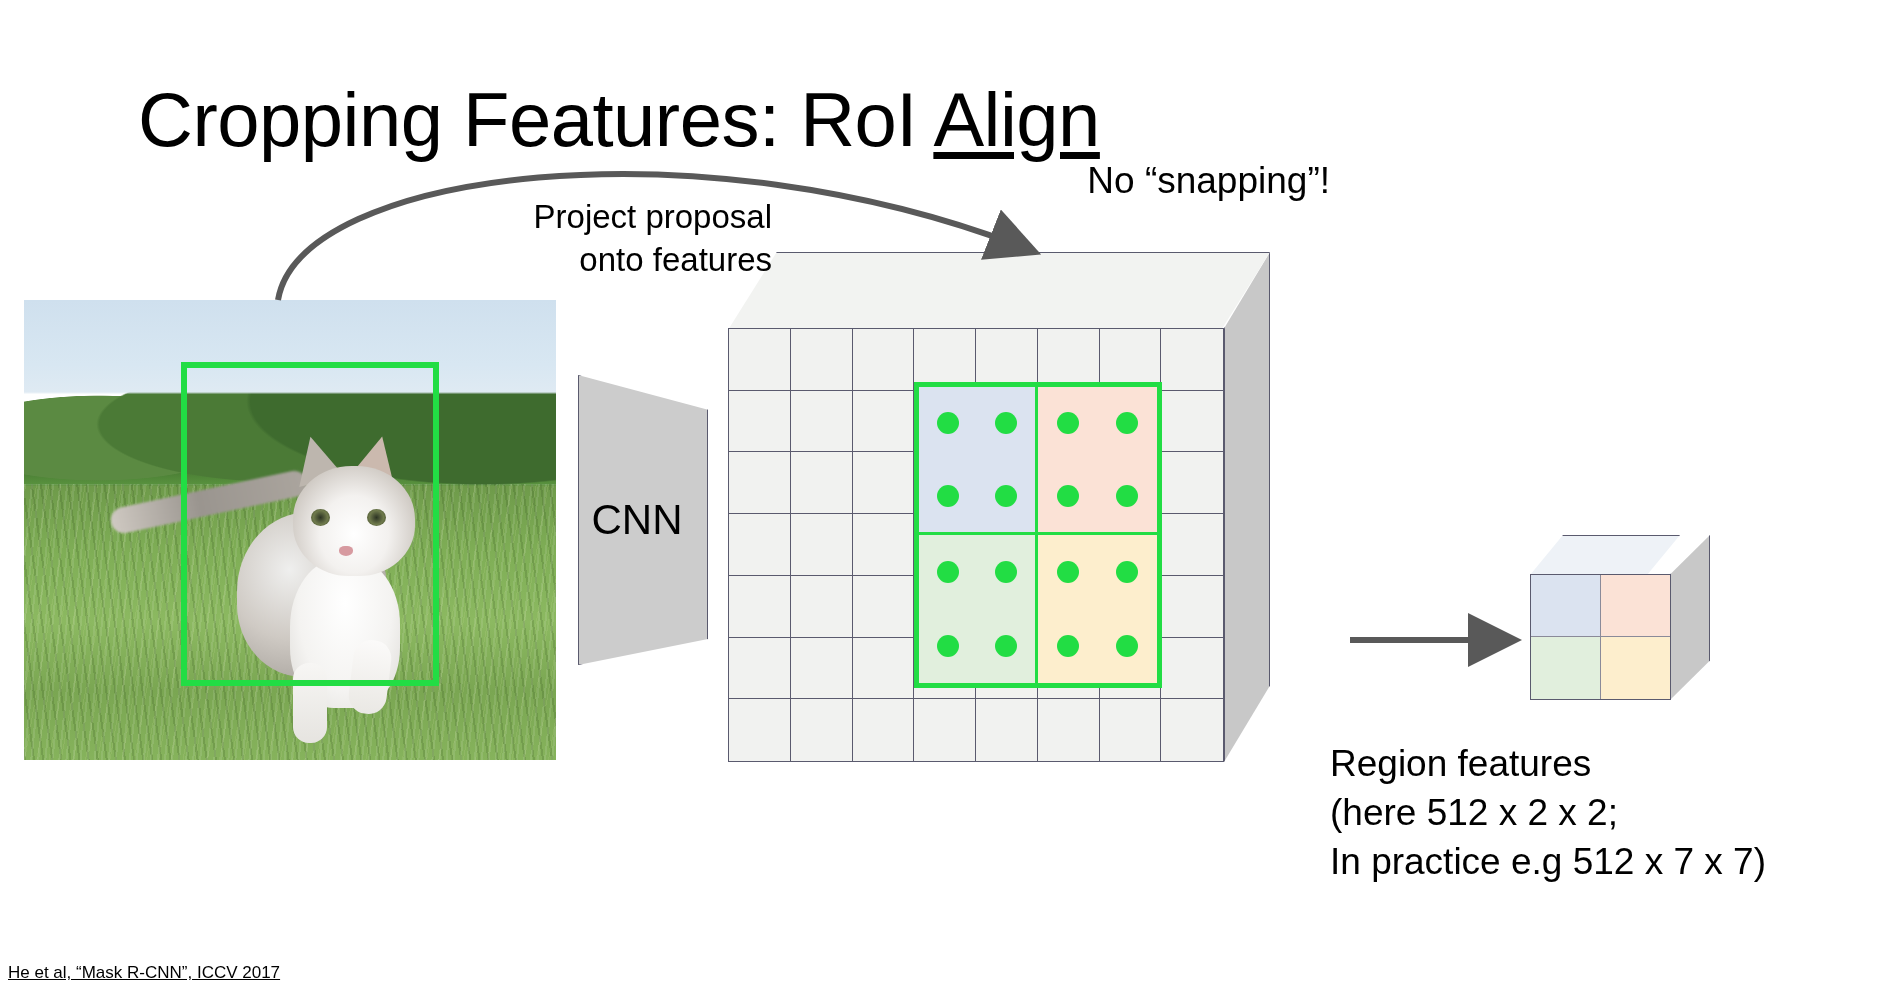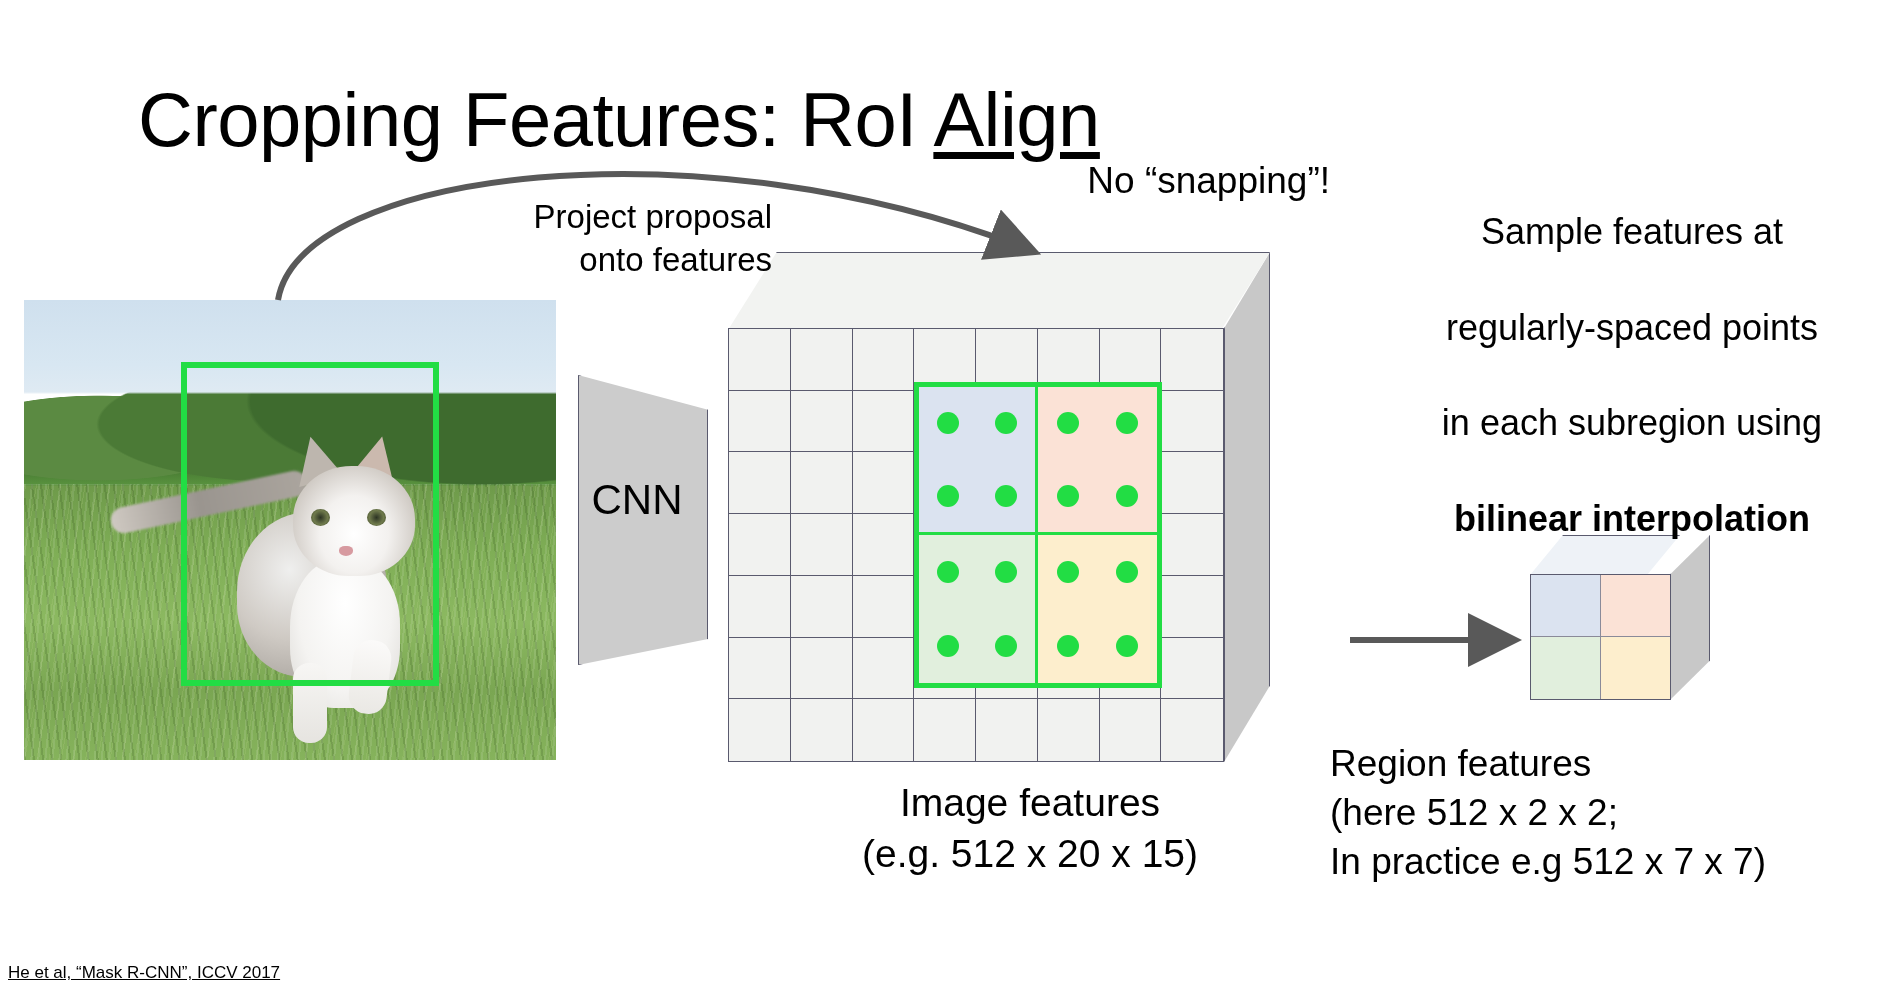--- a/index.html
+++ b/index.html
@@ -184,21 +184,21 @@
     position: absolute;
     left: 578px; top: 375px;
     width: 130px; height: 290px;
     background: #cccccc;
     border: 1px solid #5a5a6e;
     clip-path: polygon(0% 0%, 100% 12%, 100% 91%, 0% 100%);
     box-sizing: border-box;
   }
   #cnn-label {
     position: absolute;
-    left: 578px; top: 355px;
+    left: 578px; top: 375px;
     width: 118px; height: 290px;
     display: flex; align-items: center; justify-content: center;
     font-size: 42px;
   }
 
   
   #fmap {
     position: absolute;
     left: 728px; top: 252px;
     width: 542px; height: 510px;
@@ -437,28 +437,20 @@
       </marker>
     </defs>
     <path d="M 278 300 C 300 170 700 120 1030 250" fill="none" stroke="#595959" stroke-width="6" marker-end="url(#ah)"></path>
     <line x1="1350" y1="640" x2="1510" y2="640" stroke="#595959" stroke-width="6" marker-end="url(#ah)"></line>
   </svg>
 
   <div class="txt" id="project-label">Project proposal
 onto features</div>
   <div class="txt" id="no-snapping">No “snapping”!</div>
 
-  <div class="txt" id="sample-note">
-    <span>Sample features at</span><br>
-    <span>regularly-spaced points</span><br>
-    <span>in each subregion using</span><br>
-    <b>bilinear interpolation</b>
-  </div>
-
-
-  <div class="txt" id="caption-features">Image features
-(e.g. 512 x 20 x 15)</div>
+
+
   <div class="txt" id="caption-region">Region features
 (here 512 x 2 x 2;
 In practice e.g 512 x 7 x 7)</div>
 
   <div class="txt" id="citation">He et al, “Mask R-CNN”, ICCV 2017</div>
 </div>
 
 </body></html>

